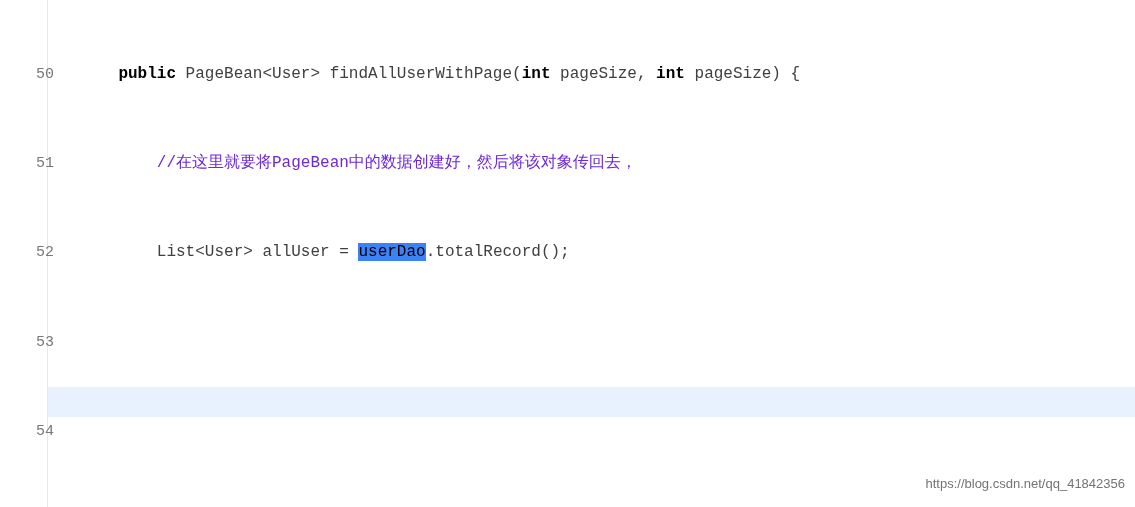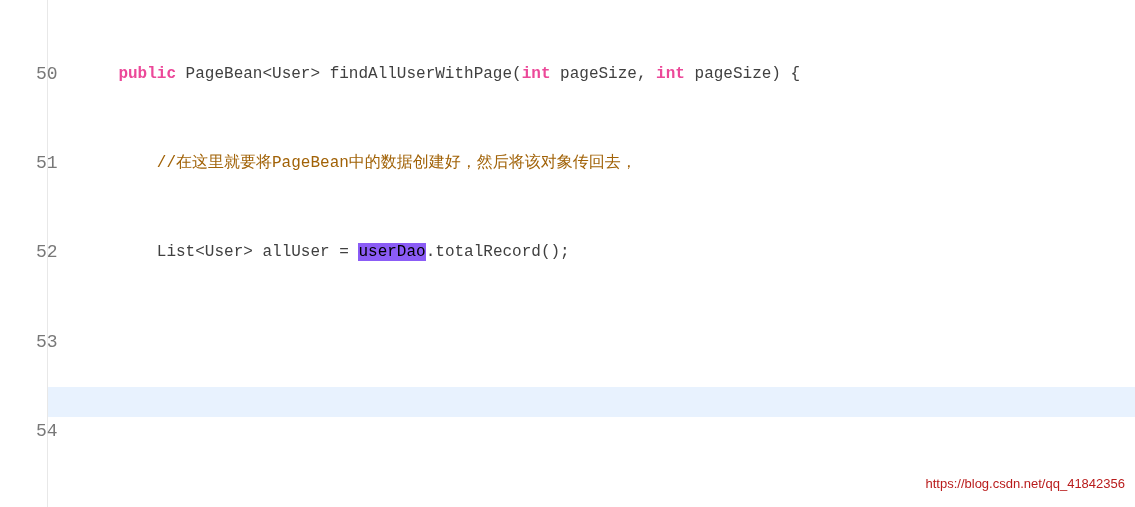--- a/index.html
+++ b/index.html
@@ -19,21 +19,21 @@
       left: 0;
       top: 0;
       width: 48px;
       background: #ffffff;
       border-right: 1px solid #e8e8e8;
     }
     .line-number {
       color: #787878;
       text-align: right;
       padding-right: 6px;
-      font-size: 18px;
+      font-size: 15px;
       height: 29.8px;
       line-height: 29.8px;
       position: relative;
       padding-left: 36px;
     }
     .code-area {
       position: absolute;
       left: 60px;
       top: 0;
       right: 0;
@@ -44,29 +44,29 @@
       padding-left: 20px;
       position: relative;
     }
     .highlighted-line {
       background: #e8f2fe;
       position: absolute;
       left: 48px;
       right: 0;
       height: 29.8px;
     }
-    .kw { color: #ec4899; font-weight: bold; text-align: center; }
-    .comment { color: #a16207; }
+    .kw { color: #000000; font-weight: bold; text-align: center; }
+    .comment { color: #6d28d9; }
     .normal { color: #404040; }
-    .sel { background: #8b5cf6; }
+    .sel { background: #3b82f6; }
     .watermark {
       position: absolute;
       right: 10px;
       bottom: 8px;
-      color: #b91c1c;
+      color: #737373;
       font-size: 13px;
       font-family: Arial, sans-serif;
     }
   </style>
 </head>
 <body>
 
 
 
 <div class="gutter">

